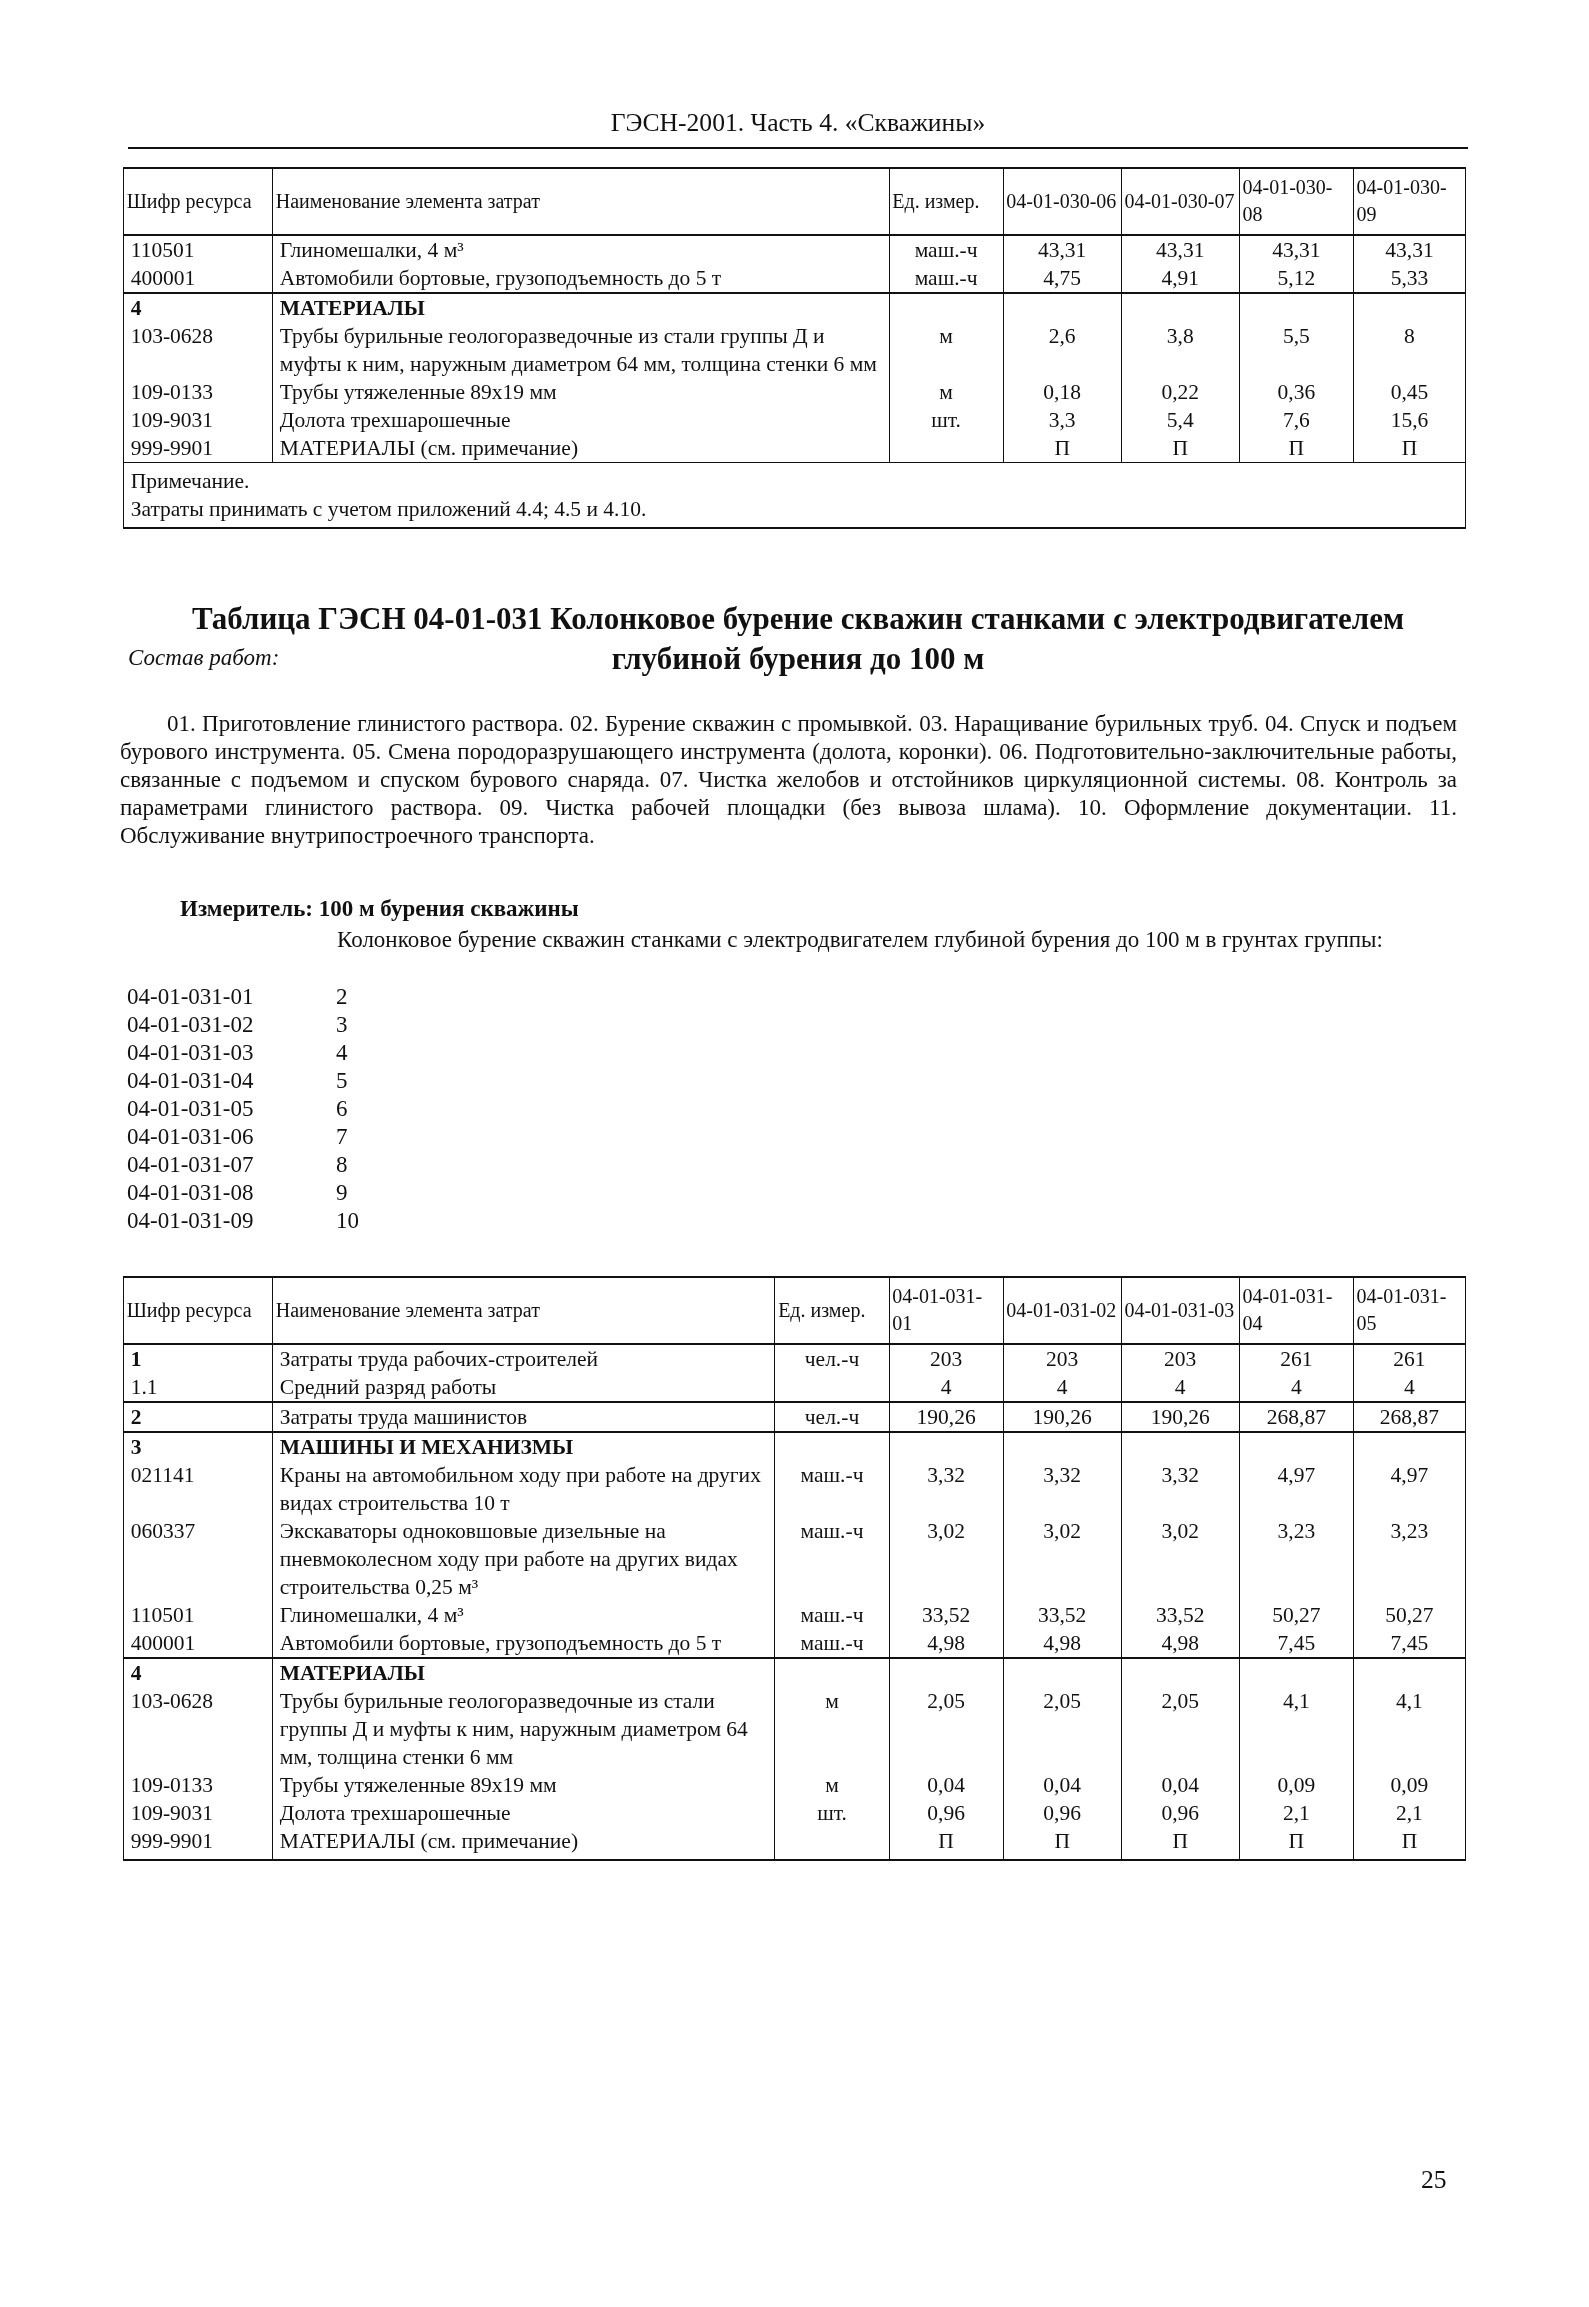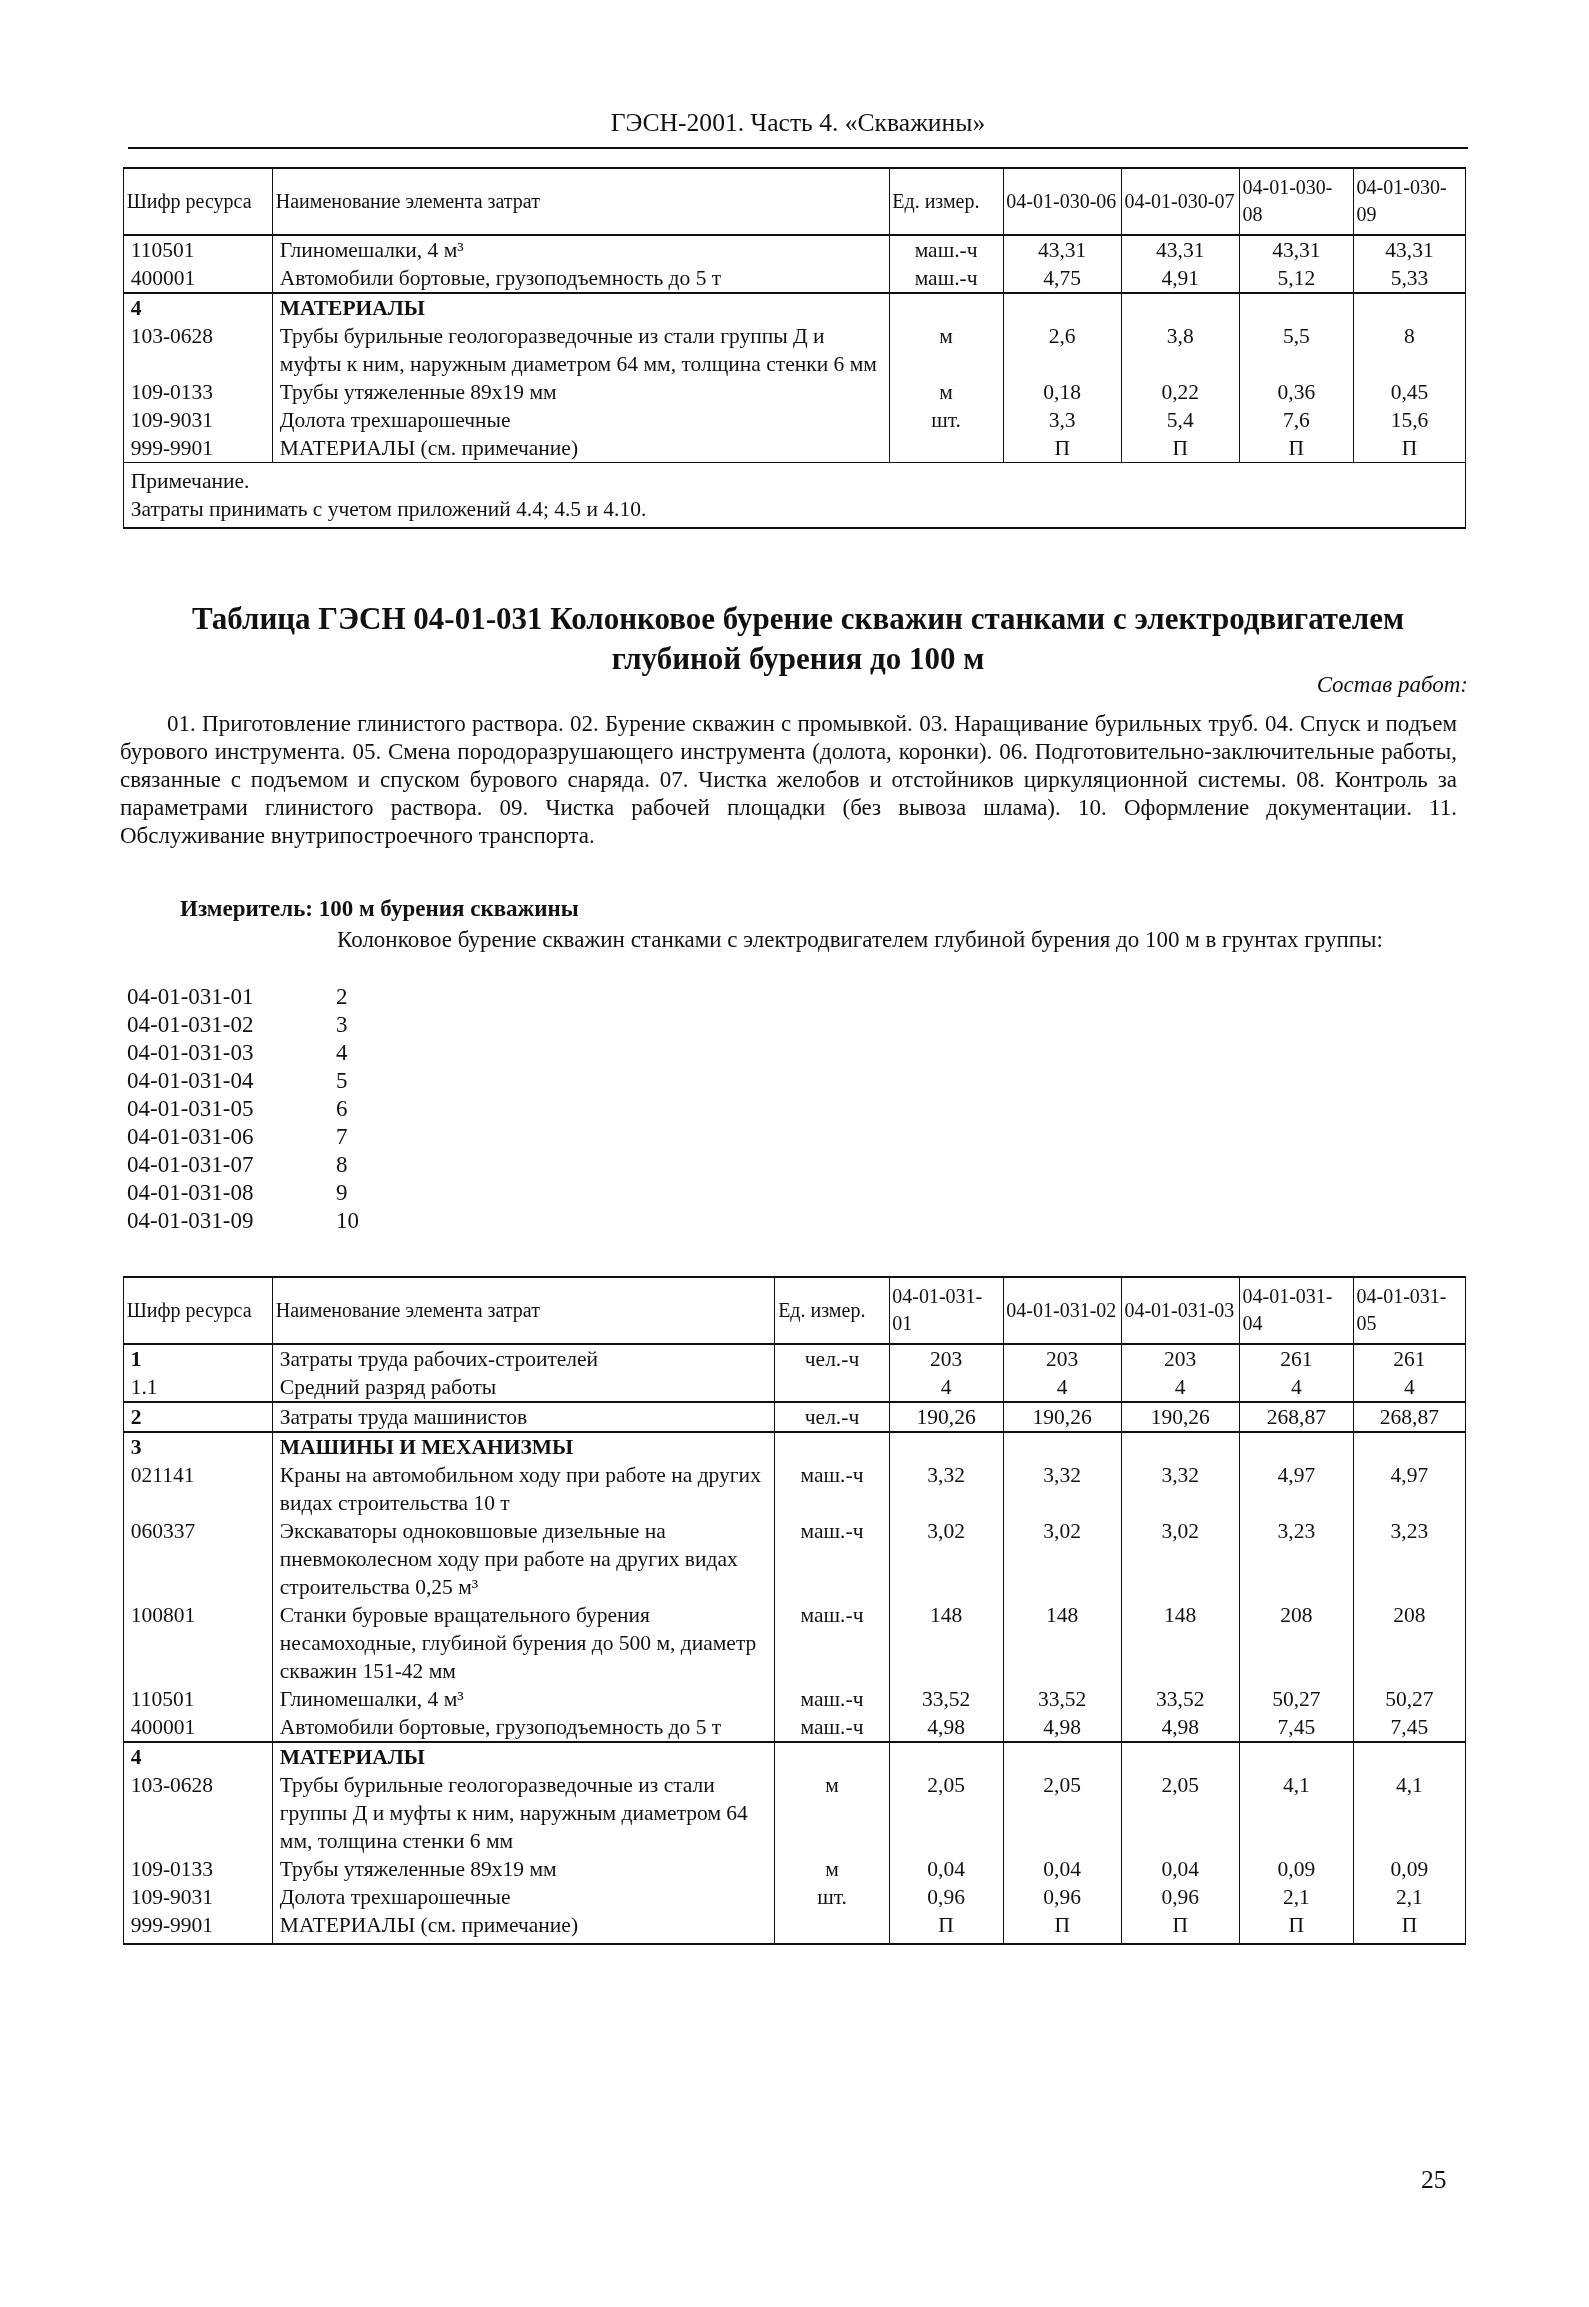--- a/index.html
+++ b/index.html
@@ -35,22 +35,22 @@
   #t2 { left: 123px; top: 1276px; width: 1343px; }
   .note-cell {
     border: 1.3px solid #111 !important; border-bottom: 2.7px solid #111 !important;
     text-align: left; padding: 4px 6.7px !important;
   }
   .section-title {
     position: absolute; left: 128px; top: 599px; width: 1340px;
     text-align: center; font-weight: bold; font-size: 31px; line-height: 40px;
   }
   .composition-label {
-    position: absolute; left: 128px; top: 672px; width: 1340px;
-    text-align: right; font-style: italic; font-size: 23px;
+    position: absolute; left: 128px; top: 645px; width: 1340px;
+    text-align: left; font-style: italic; font-size: 23px;
   }
   .composition-text {
     position: absolute; left: 120px; top: 710px; width: 1337px;
     font-size: 23px; line-height: 28px; text-align: justify; text-indent: 47px;
   }
   .meter {
     position: absolute; left: 180px; top: 896px; font-size: 23px; font-weight: bold;
   }
   .meter-desc {
     position: absolute; left: 337px; top: 926px; width: 1077px;
@@ -290,30 +290,20 @@
       <td class="code">060337</td>
       <td>Экскаваторы одноковшовые дизельные на пневмоколесном ходу при работе на других видах строительства 0,25 м³</td>
       <td class="c">маш.-ч</td>
       <td class="c">3,02</td>
       <td class="c">3,02</td>
       <td class="c">3,02</td>
       <td class="c">3,23</td>
       <td class="c">3,23</td>
     </tr>
     <tr>
-      <td class="code">100801</td>
-      <td>Станки буровые вращательного бурения несамоходные, глубиной бурения до 500 м, диаметр скважин 151-42 мм</td>
-      <td class="c">маш.-ч</td>
-      <td class="c">148</td>
-      <td class="c">148</td>
-      <td class="c">148</td>
-      <td class="c">208</td>
-      <td class="c">208</td>
-    </tr>
-    <tr>
       <td class="code">110501</td>
       <td>Глиномешалки, 4 м³</td>
       <td class="c">маш.-ч</td>
       <td class="c">33,52</td>
       <td class="c">33,52</td>
       <td class="c">33,52</td>
       <td class="c">50,27</td>
       <td class="c">50,27</td>
     </tr>
     <tr>

